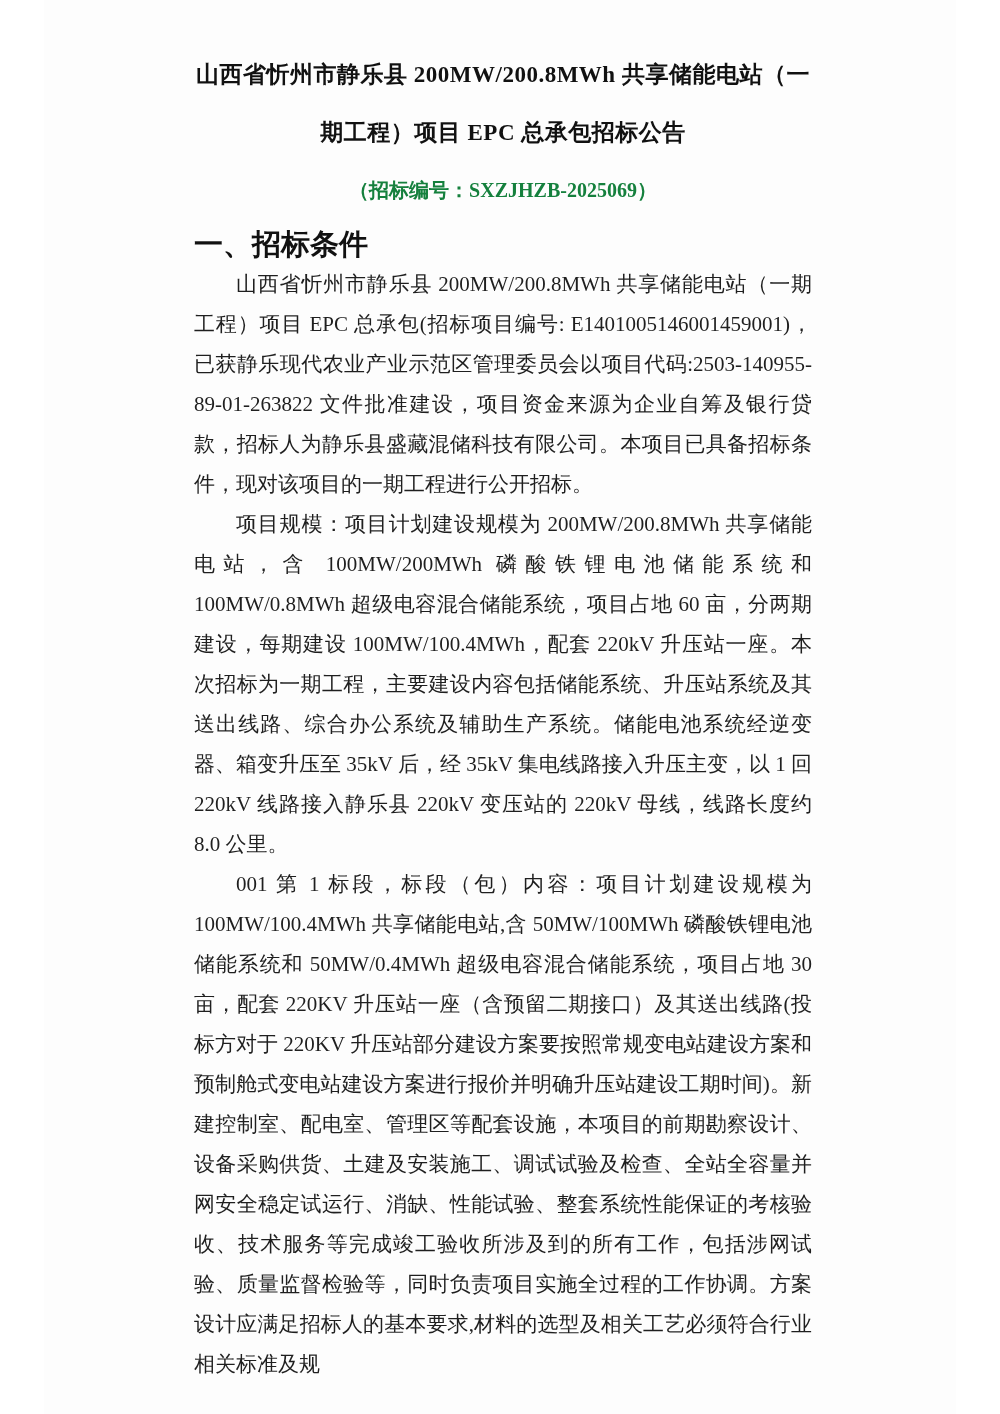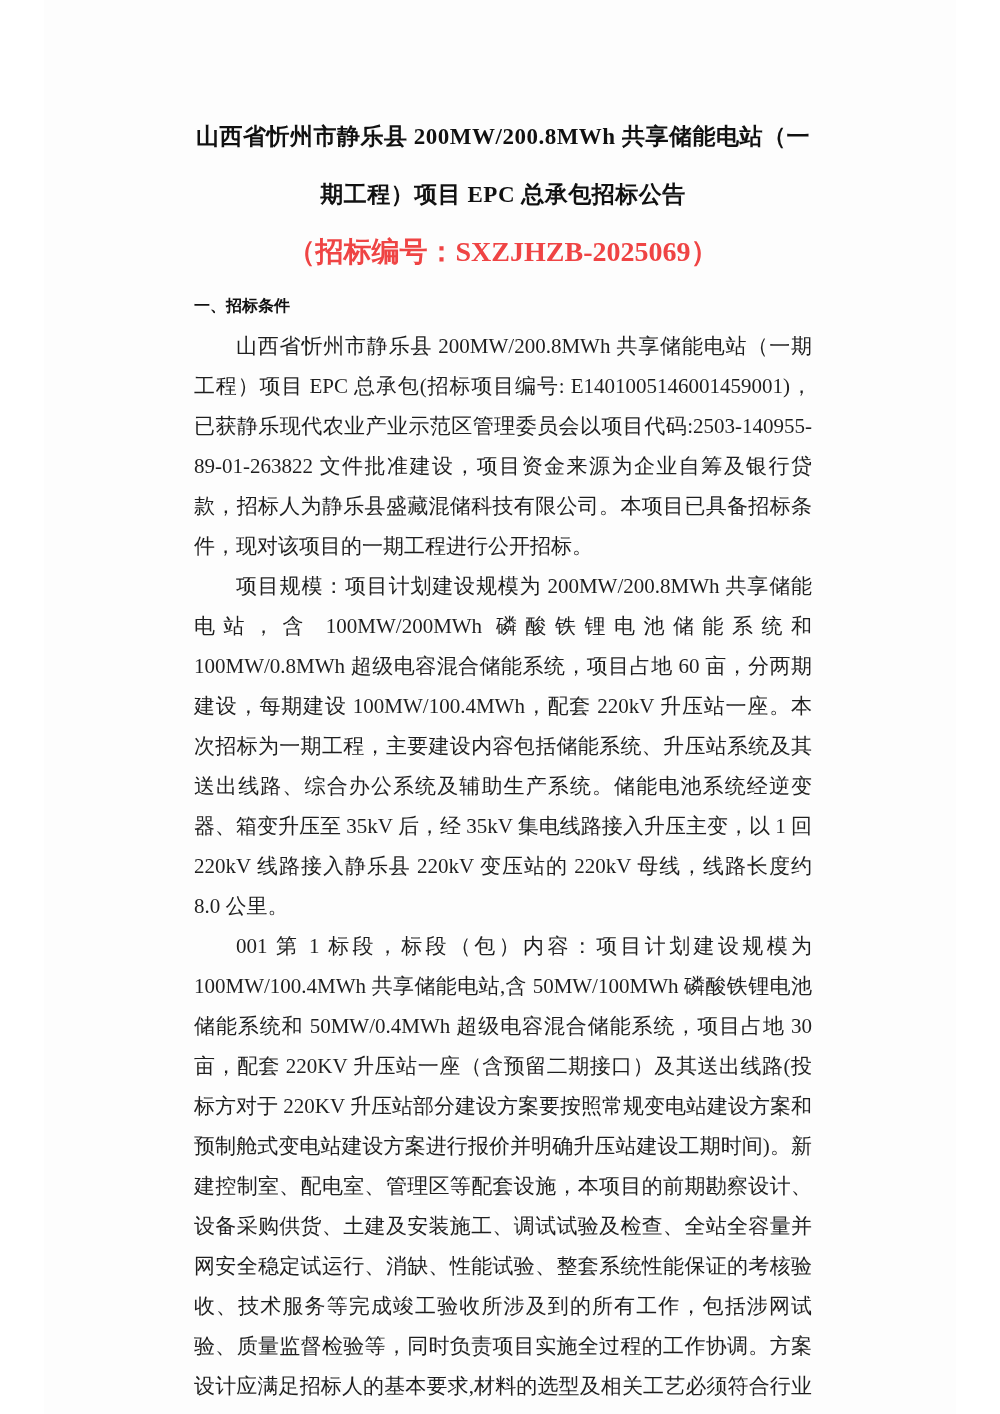--- a/index.html
+++ b/index.html
@@ -8,44 +8,44 @@
     background: #ffffff;
   }
   .page {
     position: relative;
     width: 912px;
     height: 1414px;
     margin: 0 auto;
     background: #fdfdfd;
     overflow: hidden;
     box-sizing: border-box;
-    padding: 108px 144px 0 150px;
+    padding: 46px 144px 0 150px;
     font-family: "Liberation Serif", "DejaVu Serif", serif;
     color: #1b1b1b;
   }
   .doc-title {
     margin: 0;
     font-size: 23px;
     font-weight: bold;
     text-align: center;
     line-height: 58px;
     letter-spacing: 0.5px;
     color: #111111;
   }
   .doc-subtitle {
     margin: 0;
-    font-size: 28px;
+    font-size: 20px;
     font-weight: bold;
     text-align: center;
     line-height: 56px;
-    color: #ef4444;
+    color: #15803d;
   }
   .section-heading {
     margin: 6px 0 0 0;
-    font-size: 16px;
+    font-size: 29px;
     font-weight: bold;
     line-height: 40px;
     color: #111111;
   }
   .para {
     margin: 0;
     font-size: 21px;
     line-height: 40px;
     text-align: justify;
     text-indent: 42px;

